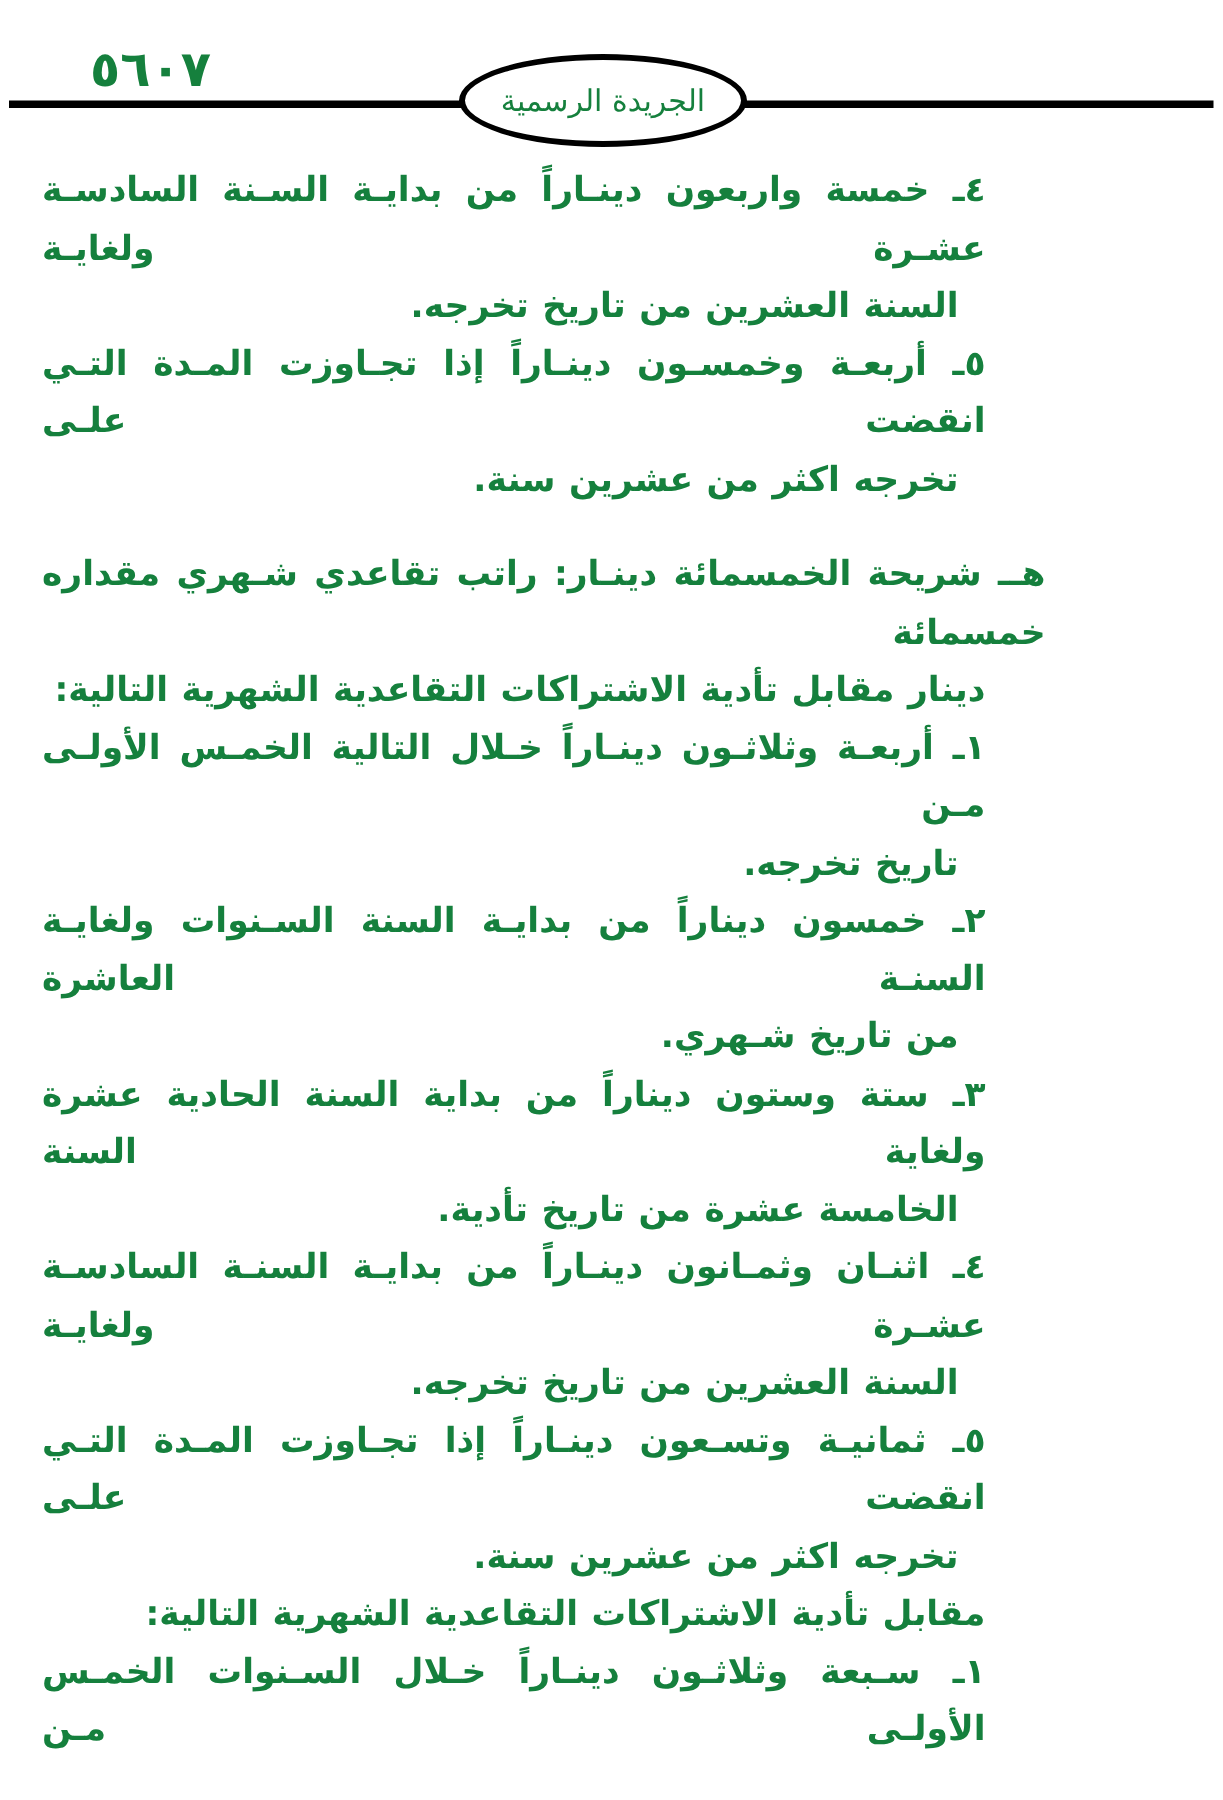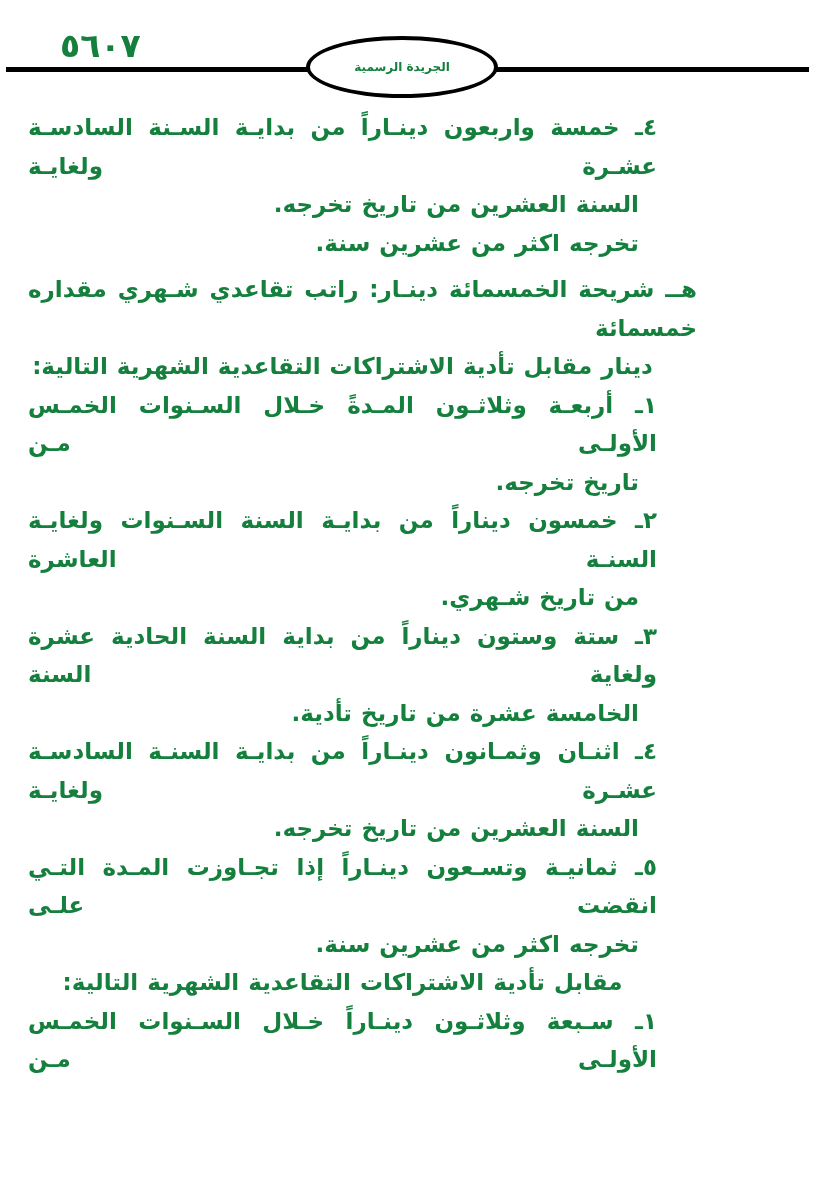--- a/index.html
+++ b/index.html
@@ -41,22 +41,22 @@
     background: #ffffff;
     border: 4px solid #000000;
     border-radius: 50%;
     box-sizing: border-box;
     display: flex;
     align-items: center;
     justify-content: center;
     z-index: 2;
   }
   .gazette-badge .badge-label {
-    font-size: 12px;
-    font-weight: bold;
+    font-size: 20px;
+    font-weight: normal;
     white-space: nowrap;
     text-align: center;
   }
 
   
   .document-body {
     position: absolute;
     top: 108px;
     left: 0;
     right: 0;
@@ -64,32 +64,32 @@
     padding-left: 28px;
     direction: rtl;
   }
   .line {
     font-size: 23px;
     font-weight: bold;
     line-height: 38.5px;
     white-space: normal;
     word-spacing: 1px;
   }
-  .line.gap { margin-top: 8px; }
+  .line.gap { margin-top: 25px; }
 
   
   .section-first {
     padding-right: 0;
     text-align: justify;
     text-align-last: justify;
   }
   
   .section-cont {
     padding-right: 40px;
-    text-align: center;
+    text-align: right;
   }
   
   .item-first {
     padding-right: 40px;
     text-align: justify;
     text-align-last: justify;
   }
   
   .item-cont {
     padding-right: 58px;
@@ -105,24 +105,25 @@
 
   <div class="header-rule"></div>
 
   <div class="gazette-badge">
     <span class="badge-label">الجريدة الرسمية</span>
   </div>
 
   <div class="document-body">
       <div class="line item-first">٤ـ خمسة واربعون دينـاراً من بدايـة السـنة السادسـة عشـرة ولغايـة</div>
       <div class="line item-cont">السنة العشرين من تاريخ تخرجه.</div>
+      <div class="line item-first">٥ـ أربعـة وخمسـون دينـاراً إذا تجـاوزت المـدة التـي انقضت علـى</div>
       <div class="line item-cont">تخرجه اكثر من عشرين سنة.</div>
       <div class="line section-first gap">هــ شريحة الخمسمائة دينـار: راتب تقاعدي شـهري مقداره خمسمائة</div>
       <div class="line section-cont">دينار مقابل تأدية الاشتراكات التقاعدية الشهرية التالية:</div>
-      <div class="line item-first">١ـ أربعـة وثلاثـون المـدةً خـلال السـنوات الخمـس الأولـى مـن</div>
+      <div class="line item-first">١ـ أربعـة وثلاثـون دينـاراً خـلال التالية الخمـس الأولـى مـن</div>
       <div class="line item-cont">تاريخ تخرجه.</div>
       <div class="line item-first">٢ـ خمسون ديناراً من بدايـة السنة السـنوات ولغايـة السنـة العاشرة</div>
       <div class="line item-cont">من تاريخ شـهري.</div>
       <div class="line item-first">٣ـ ستة وستون ديناراً من بداية السنة الحادية عشرة ولغاية السنة</div>
       <div class="line item-cont">الخامسة عشرة من تاريخ تأدية.</div>
       <div class="line item-first">٤ـ اثنـان وثمـانون دينـاراً من بدايـة السنـة السادسـة عشـرة ولغايـة</div>
       <div class="line item-cont">السنة العشرين من تاريخ تخرجه.</div>
       <div class="line item-first">٥ـ ثمانيـة وتسـعون دينـاراً إذا تجـاوزت المـدة التـي انقضت علـى</div>
       <div class="line item-cont">تخرجه اكثر من عشرين سنة.</div>
       <div class="line section-cont">مقابل تأدية الاشتراكات التقاعدية الشهرية التالية:</div>

